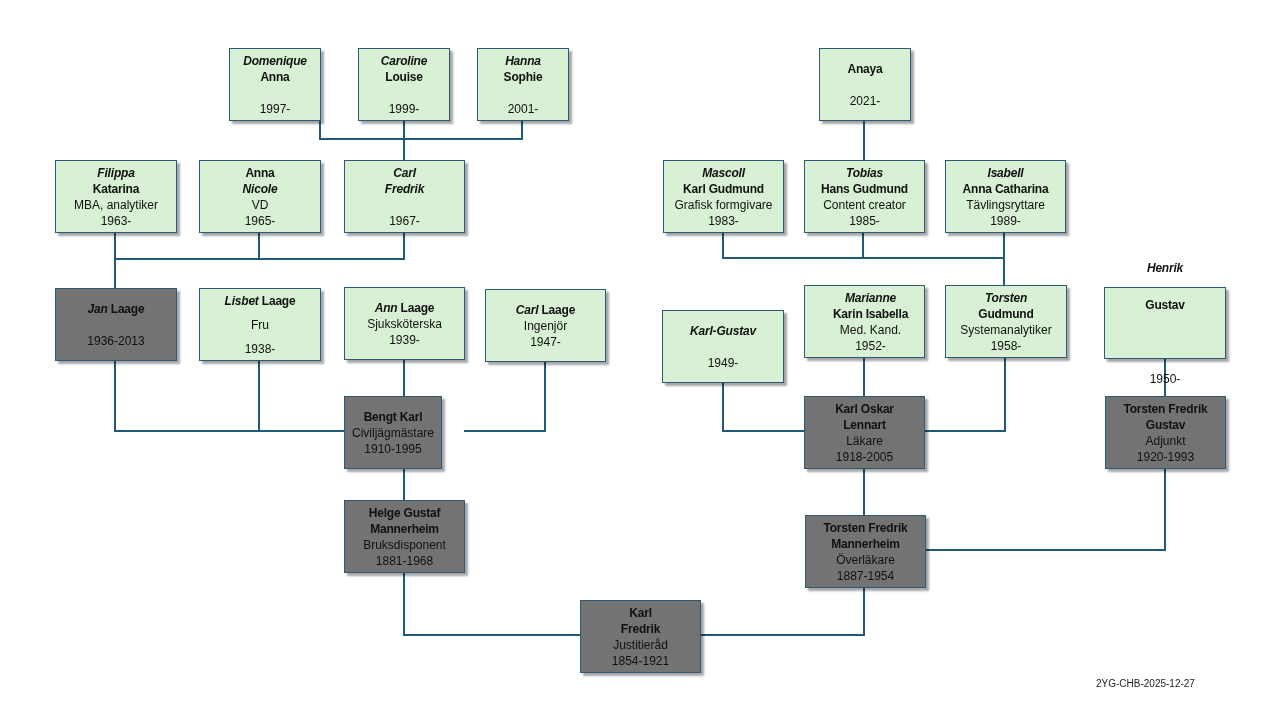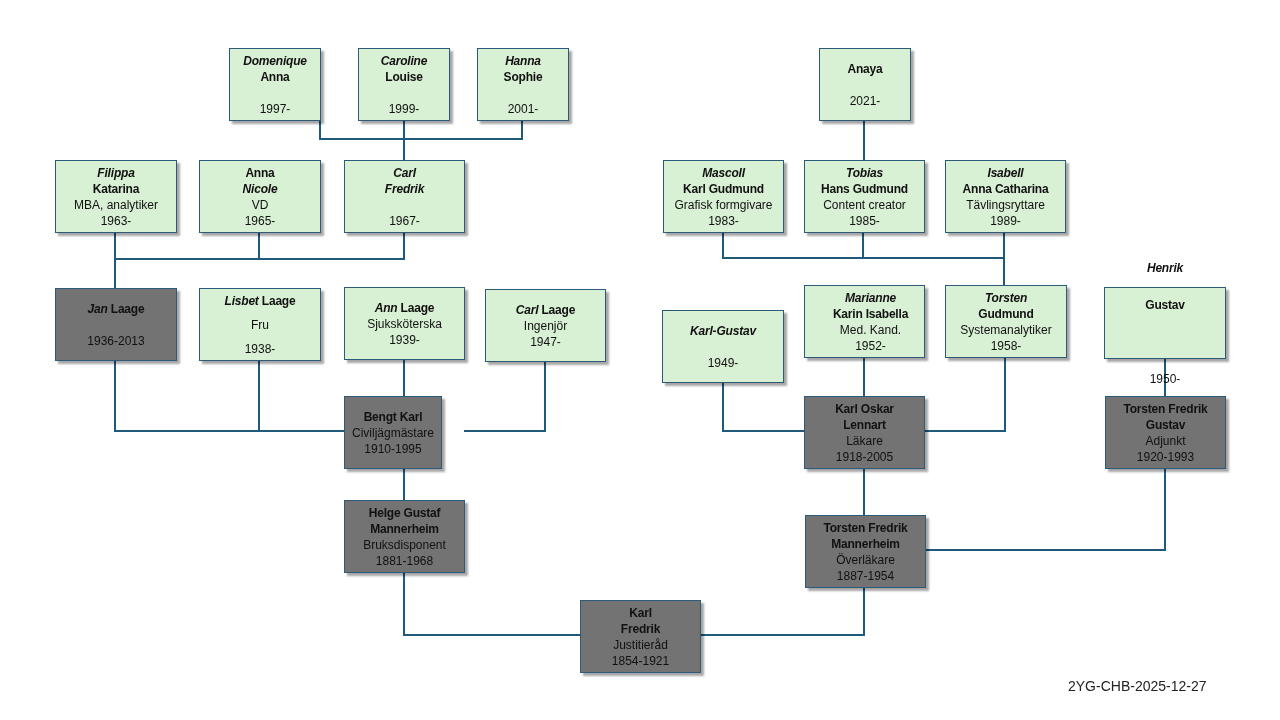--- a/index.html
+++ b/index.html
@@ -9,21 +9,21 @@
   #lines line { stroke:#1f5a7a; stroke-width:2; }
   .box { position:absolute; box-sizing:border-box; border:1px solid #2c5a78;
          box-shadow:3px 3px 2px rgba(0,0,0,0.35);
          display:flex; flex-direction:column; align-items:center; justify-content:center;
          text-align:center; font-size:12px; line-height:16px; color:#111; cursor:pointer; }
   .green { background:#d8f0d3; }
   .grey { background:#737373; }
   .box .ln { display:block; white-space:nowrap; min-height:16px; }
   .b { font-weight:bold; letter-spacing:-0.2px; }
   .i { font-style:italic; }
-  .footer { position:absolute; left:1068px; top:678px; font-size:14px; color:#222; }
+  .footer { position:absolute; left:1096px; top:678px; font-size:10px; color:#222; }
 </style>
 </head>
 <body>
 
 <svg id="lines">
 
   <line x1="320" y1="120" x2="320" y2="139"></line>
   <line x1="522" y1="120" x2="522" y2="139"></line>
   <line x1="319" y1="139" x2="523" y2="139"></line>
   <line x1="404" y1="120" x2="404" y2="160"></line>

